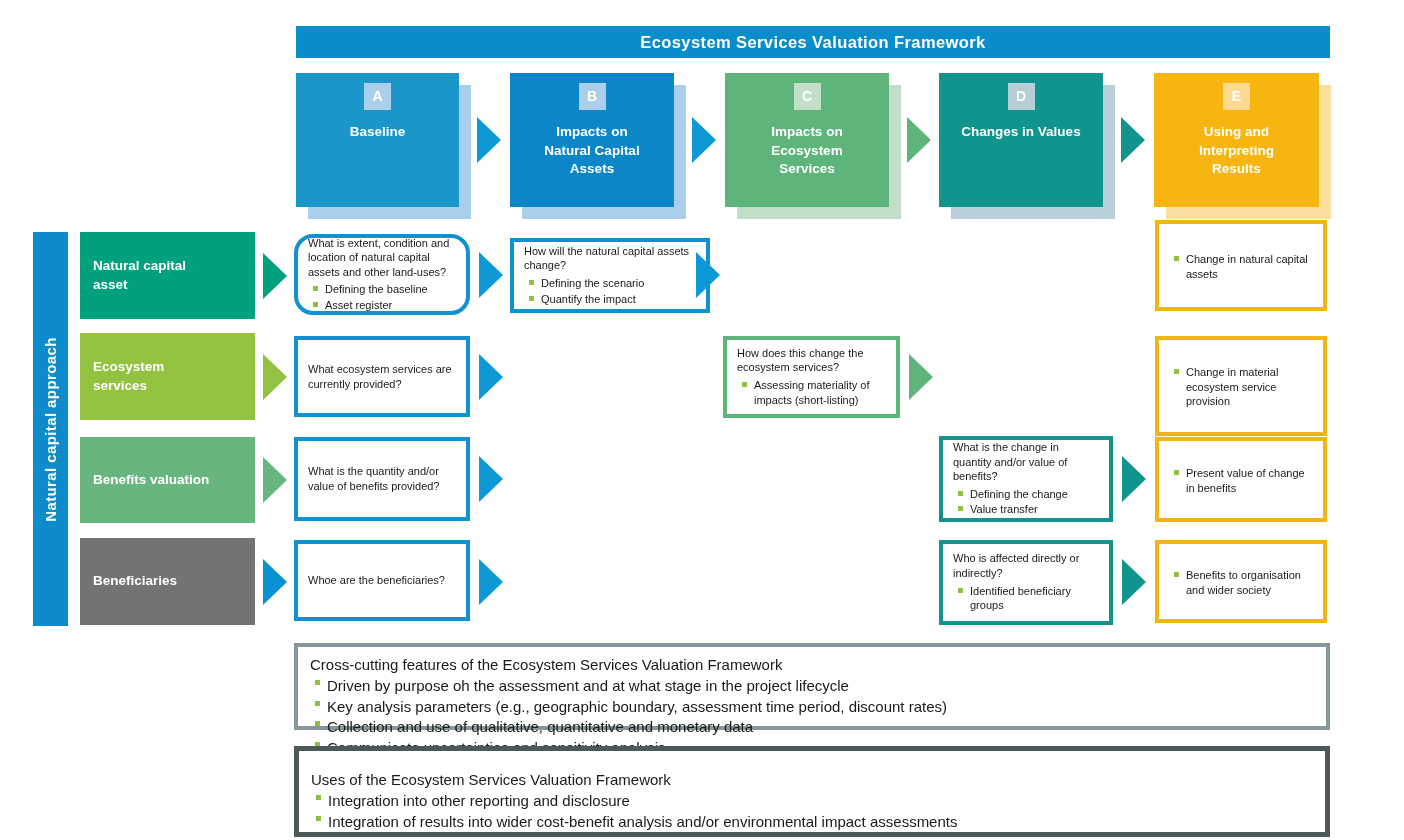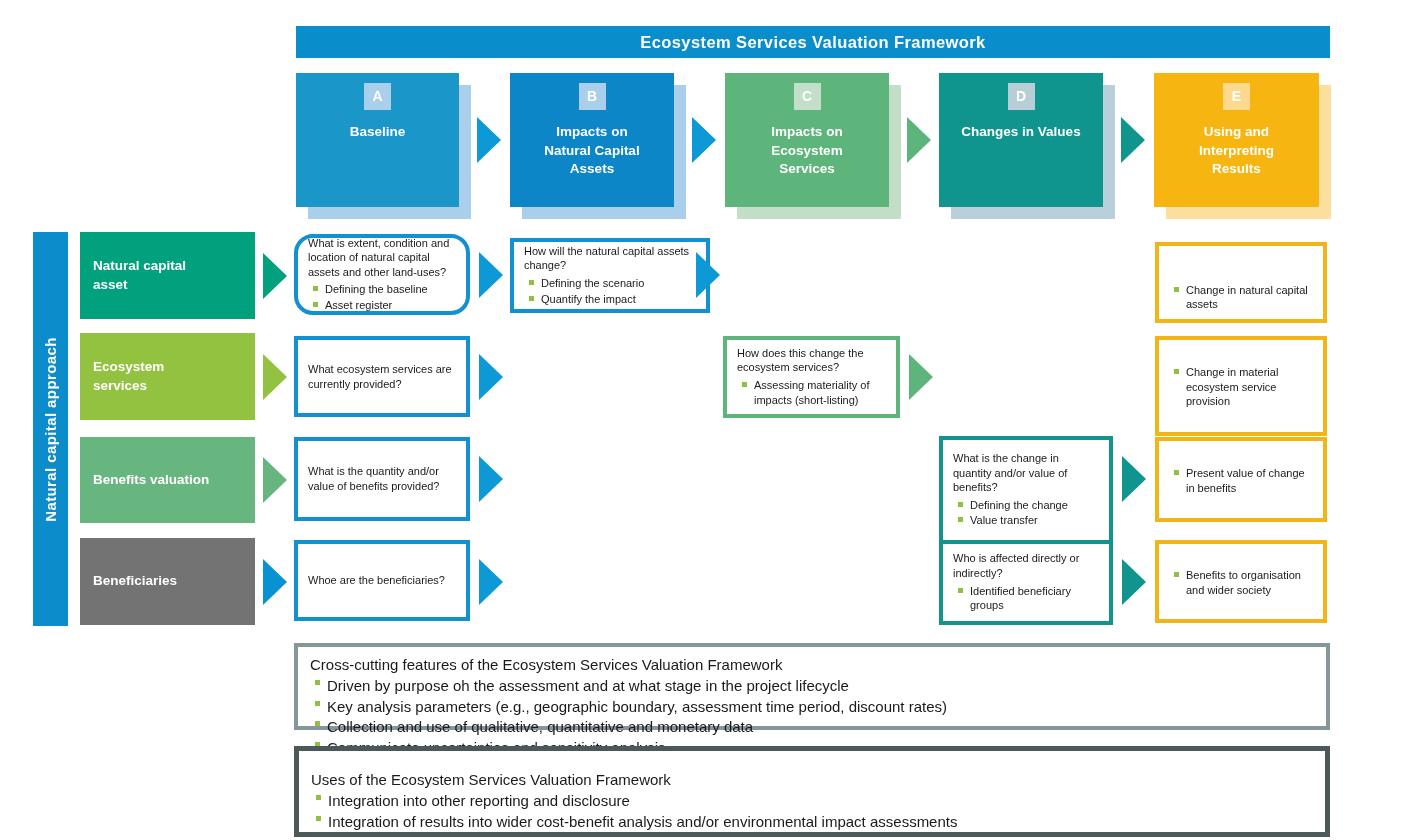--- a/index.html
+++ b/index.html
@@ -129,21 +129,21 @@
       <li>Asset register</li>
     </ul>
   </div>
   <div class="cell bd-blue c1" style="top:238px;height:75px;">
     <p class="q">How will the natural capital assets change?</p>
     <ul class="blist">
       <li>Defining the scenario</li>
       <li>Quantify the impact</li>
     </ul>
   </div>
-  <div class="cell bd-amber c4" style="top:242px;height:81px;justify-content:flex-end;">
+  <div class="cell bd-amber c4" style="top:220px;height:91px;">
     <ul class="blist">
       <li>Change in natural capital assets</li>
     </ul>
   </div>
   <div class="arr arr-blue" style="left:479px;top:252px;"></div>
   <div class="arr arr-blue" style="left:696px;top:252px;"></div>
 
   <div class="cell bd-blue c0" style="top:336px;height:81px;">
     <p class="q">What ecosystem services are currently provided?</p>
   </div>
@@ -157,21 +157,21 @@
     <ul class="blist">
       <li>Change in material ecosystem service provision</li>
     </ul>
   </div>
   <div class="arr arr-blue" style="left:479px;top:354px;"></div>
   <div class="arr arr-green" style="left:909px;top:354px;"></div>
 
   <div class="cell bd-blue c0" style="top:437px;height:84px;">
     <p class="q">What is the quantity and/or value of benefits provided?</p>
   </div>
-  <div class="cell bd-teal c3" style="top:436px;height:108px;">
+  <div class="cell bd-teal c3" style="top:436px;height:86px;">
     <p class="q">What is the change in quantity and/or value of benefits?</p>
     <ul class="blist">
       <li>Defining the change</li>
       <li>Value transfer</li>
     </ul>
   </div>
   <div class="cell bd-amber c4" style="top:437px;height:85px;">
     <ul class="blist">
       <li>Present value of change in benefits</li>
     </ul>

